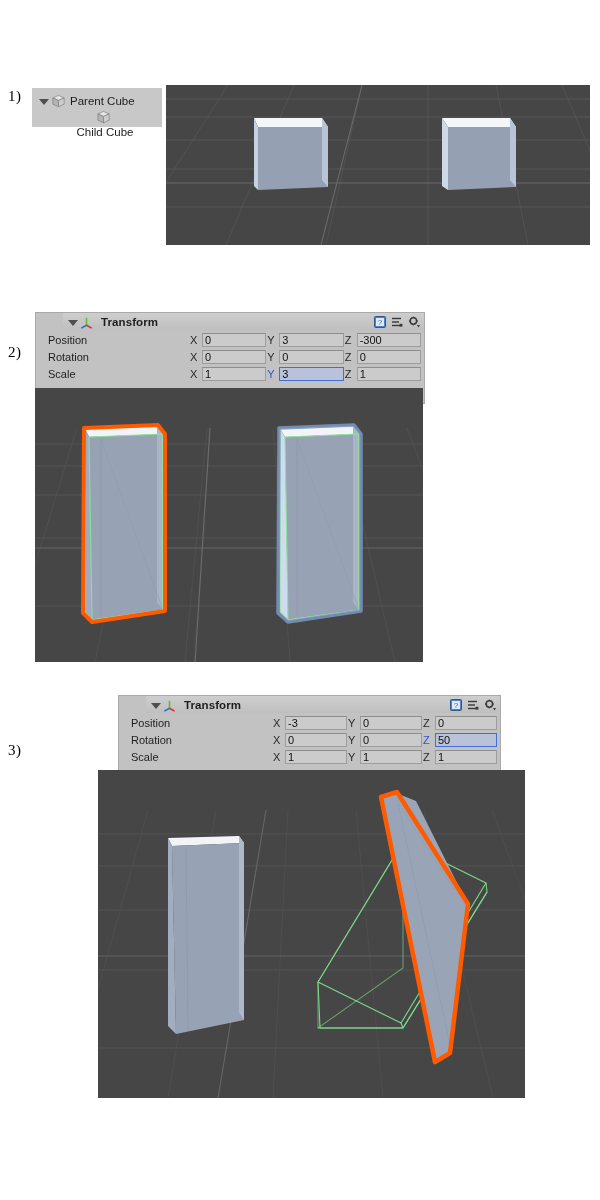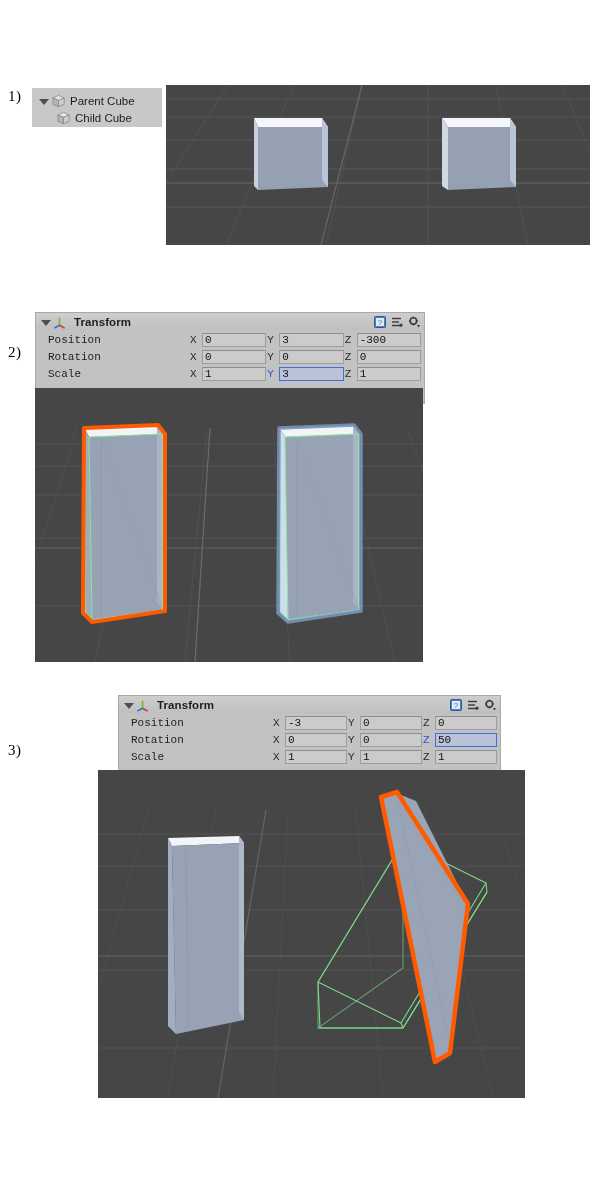--- a/index.html
+++ b/index.html
@@ -24,21 +24,21 @@
   
   .hierarchy {
     position: absolute;
     background: #c8c8c8;
     font-size: 11.5px;
     color: #1d1d1d;
     padding: 5px 8px 8px 6px;
     text-align: right;
   }
   .hier-row { display:flex; align-items:center; height:17px; white-space:nowrap; }
-  .hier-row.child { padding-left: 18px; }
+  .hier-row.child { padding-left: 18px; flex-direction: column; }
   .disc-tri {
     width: 11px; height: 11px; margin-right: 2px;
     position: relative; flex: 0 0 auto;
   }
   .disc-tri::after {
     content:""; position:absolute; left:1px; top:3px;
     border-left: 5px solid transparent;
     border-right: 5px solid transparent;
     border-top: 6px solid #4e4e4e;
   }
@@ -52,29 +52,30 @@
     border: 1px solid #a9a9a9;
     font-size: 11px;
     color: #1e1e1e;
     padding: 0;
   }
   .insp-header {
     display:flex; align-items:center;
     height: 17px;
     padding: 1px 4px 0 4px;
     background: linear-gradient(#cecece,#bfbfbf);
+    margin-left: 27px;
   }
   .insp-header .disc-tri { margin-right: 1px; }
   .insp-header .disc-tri::after { top:3px; }
   .axis-ico { width:15px; height:15px; margin-right:7px; flex:0 0 auto; }
   .insp-title { font-weight: bold; font-size: 11.5px; letter-spacing: .1px; }
   .insp-hdr-icons { margin-left:auto; display:flex; align-items:center; gap:5px; }
   .hdr-ico { width:12px; height:12px; display:block; }
 
-  .insp-body { padding: 1px 3px 21px 3px; font-family: Liberation Mono, monospace; }
+  .insp-body { padding: 1px 3px 21px 3px; }
   .prop-row { display:flex; align-items:center; height: 17px; }
   .prop-name { width: 150px; padding-left: 9px; font-size: 11px; }
   .axis-group { display:flex; align-items:center; flex:1 1 0; }
   .axis-letter {
     width: 13px; text-align:left; font-size:11px; color:#2a2a2a; padding-left:1px;
   }
   .axis-letter.focus { color:#2b55d8; }
   .field {
     flex:1 1 0; height:14px; background:#cbcbcb;
     border:1px solid #9d9d9d; border-top-color:#8e8e8e;

